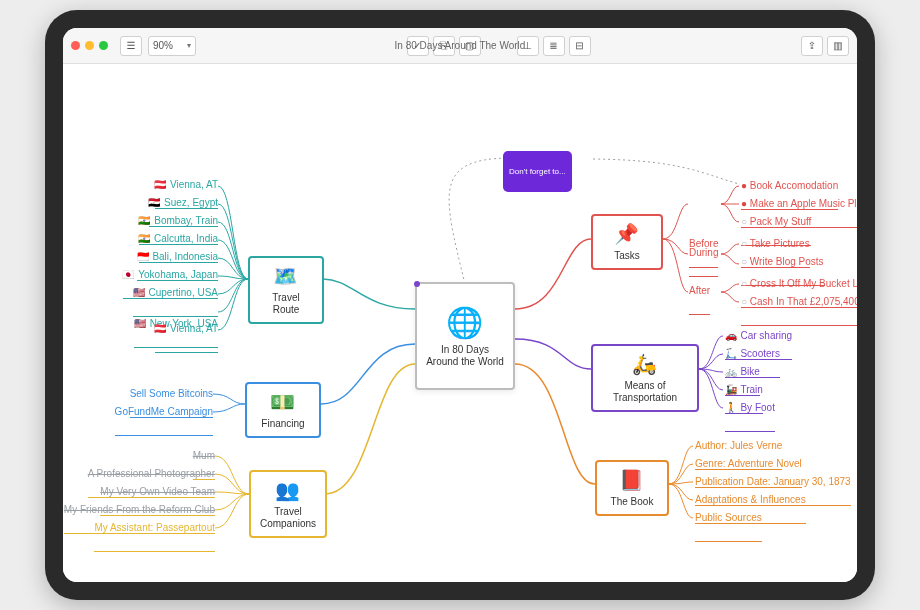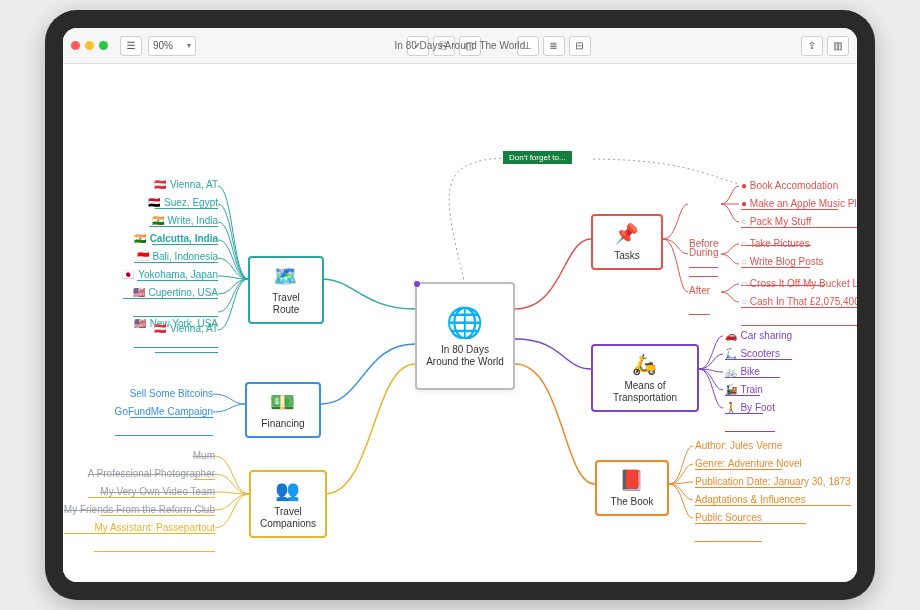--- a/index.html
+++ b/index.html
@@ -48,22 +48,22 @@
 
   .leaf {
     position:absolute; font-size:10px; color:#333; white-space:nowrap;
     padding-bottom:18px;
   }
   .leaf.underline { border-bottom:1.5px solid currentColor; }
   .leaf .flag { margin-right:3px; }
   .leaf .ti { margin-right:3px; }
 
   .callout {
-    position:absolute; background:#15803d; color:#fff; font-size:8px;
-    padding:2px 6px; border-radius:0;
+    position:absolute; background:#6d28d9; color:#fff; font-size:8px;
+    padding:16px 6px; border-radius:5px;
   }
 
   
   .c-teal { color:#2aa7a3; } .b-teal{ border-color:#2aa7a3; }
   .c-blue { color:#3a8fe0; } .b-blue{ border-color:#3a8fe0; }
   .c-yellow{ color:#e5b62f; } .b-yellow{ border-color:#e5b62f; }
   .c-red  { color:#e0534f; } .b-red{ border-color:#e0534f; }
   .c-purple{color:#7a46c9; } .b-purple{ border-color:#7a46c9; }
   .c-orange{color:#e88b2e; } .b-orange{ border-color:#e88b2e; }
   .strike { text-decoration: line-through; color:#9aa0a6; }
@@ -211,22 +211,22 @@
         <span class="title">Means of Transportation</span>
       </div>
       <div class="node b-orange" style="left:532px; top:396px; width:74px;">
         <span class="icon c-orange">📕</span>
         <span class="title">The Book</span>
       </div>
 
       <div id="route-leaves">
           <div class="leaf underline c-teal" style="right: 639px; top: 115px; position: absolute;"><span class="flag">🇦🇹</span><span>Vienna, AT</span></div>
           <div class="leaf underline c-teal" style="right: 639px; top: 133px; position: absolute;"><span class="flag">🇪🇬</span><span>Suez, Egypt</span></div>
-          <div class="leaf underline c-teal" style="right: 639px; top: 151px; position: absolute;"><span class="flag">🇮🇳</span><span>Write, India</span></div>
-          <div class="leaf underline c-teal" style="right: 639px; top: 169px; position: absolute; font-weight: bold;"><span class="flag">🇮🇳</span><span>Calcutta, India</span></div>
+          <div class="leaf underline c-teal" style="right: 639px; top: 151px; position: absolute;"><span class="flag">🇮🇳</span><span>Bombay, Train</span></div>
+          <div class="leaf underline c-teal" style="right: 639px; top: 169px; position: absolute;"><span class="flag">🇮🇳</span><span>Calcutta, India</span></div>
           <div class="leaf underline c-teal" style="right: 639px; top: 187px; position: absolute; margin-left: 36px;"><span class="flag">🇮🇩</span><span>Bali, Indonesia</span></div>
           <div class="leaf underline c-teal" style="right: 639px; top: 205px; position: absolute;"><span class="flag">🇯🇵</span><span>Yokohama, Japan</span></div>
           <div class="leaf underline c-teal" style="right: 639px; top: 223px; position: absolute;"><span class="flag">🇺🇸</span><span>Cupertino, USA</span></div>
           <div class="leaf underline c-teal" style="right: 639px; top: 254px; position: absolute;"><span class="flag">🇺🇸</span><span>New York, USA</span></div>
           <div class="leaf underline c-teal" style="right: 639px; top: 259px; position: absolute;"><span class="flag">🇦🇹</span><span>Vienna, AT</span></div>
         </div>
 
       <div id="fin-leaves">
           <div class="leaf underline c-blue" style="right: 644px; top: 324px; position: absolute;">Sell Some Bitcoins</div>
           <div class="leaf underline c-blue" style="right: 644px; top: 342px; position: absolute;">GoFundMe Campaign</div>

